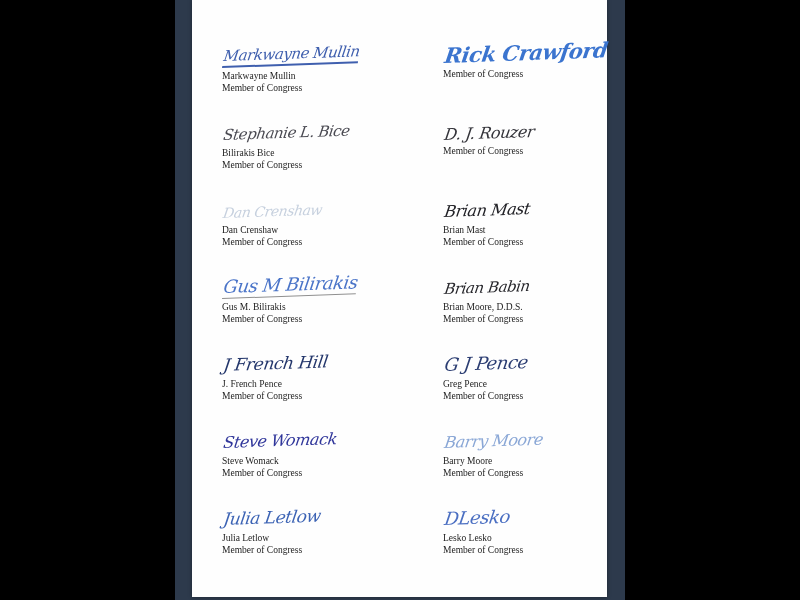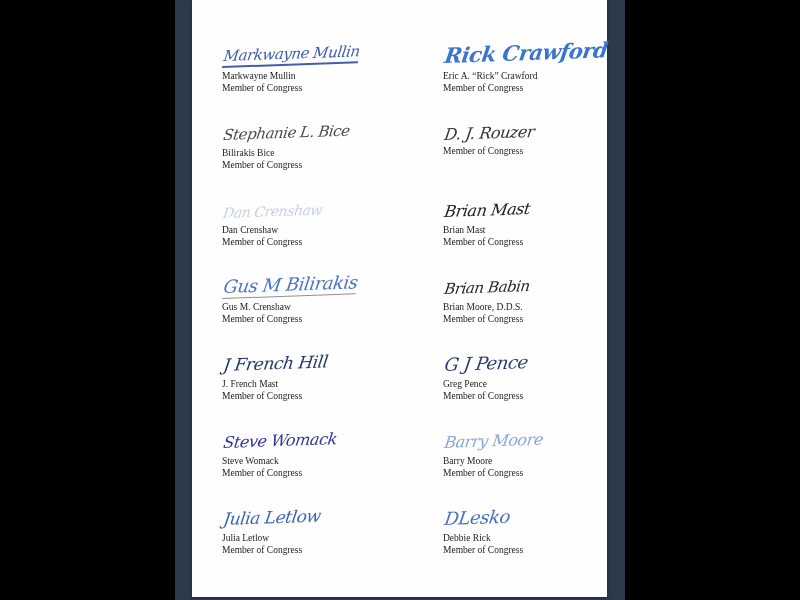--- a/index.html
+++ b/index.html
@@ -62,21 +62,20 @@
         <div class="sig-area">
             <span class="sig-ink u-blue" style="color: rgb(63, 95, 174); font-size: 15px; font-weight: normal;">Markwayne Mullin</span>
           </div>
         <div class="signer-name">Markwayne Mullin</div>
         <div class="signer-title">Member of Congress</div>
       </div>
       <div class="sig-cell col-right">
         <div class="sig-area">
             <span class="sig-ink" style="color: rgb(59, 116, 207); font-size: 21px; font-weight: bold;">Rick Crawford</span>
           </div>
-        <div class="signer-name">Eric A. “Rick” Crawford</div>
         <div class="signer-title">Member of Congress</div>
       </div>
     </div>
 
     <div class="sig-row" style="top:77px">
       <div class="sig-cell col-left">
         <div class="sig-area">
             <span class="sig-ink" style="color: rgb(74, 74, 82); font-size: 15px; font-weight: normal;">Stephanie L. Bice</span>
           </div>
         <div class="signer-name">Bilirakis Bice</div>
@@ -105,38 +104,38 @@
         <div class="signer-name">Brian Mast</div>
         <div class="signer-title">Member of Congress</div>
       </div>
     </div>
 
     <div class="sig-row" style="top:231px">
       <div class="sig-cell col-left">
         <div class="sig-area">
             <span class="sig-ink u-gray" style="color: rgb(74, 116, 200); font-size: 18px; font-weight: normal;">Gus M Bilirakis</span>
           </div>
-        <div class="signer-name">Gus M. Crenshaw</div>
+        <div class="signer-name">Gus M. Bilirakis</div>
         <div class="signer-title">Member of Congress</div>
       </div>
       <div class="sig-cell col-right">
         <div class="sig-area">
             <span class="sig-ink" style="color: rgb(38, 38, 43); font-size: 15px; font-weight: normal;">Brian Babin</span>
           </div>
         <div class="signer-name">Brian Moore, D.D.S.</div>
         <div class="signer-title">Member of Congress</div>
       </div>
     </div>
 
     <div class="sig-row" style="top:308px">
       <div class="sig-cell col-left">
         <div class="sig-area">
             <span class="sig-ink" style="color: rgb(35, 54, 107); font-size: 17px; font-weight: normal;">J French Hill</span>
           </div>
-        <div class="signer-name">J. French Mast</div>
+        <div class="signer-name">J. French Pence</div>
         <div class="signer-title">Member of Congress</div>
       </div>
       <div class="sig-cell col-right">
         <div class="sig-area">
             <span class="sig-ink" style="color: rgb(43, 61, 114); font-size: 18px; font-weight: normal;">G J Pence</span>
           </div>
         <div class="signer-name">Greg Pence</div>
         <div class="signer-title">Member of Congress</div>
       </div>
     </div>
@@ -163,19 +162,19 @@
         <div class="sig-area">
             <span class="sig-ink" style="color: rgb(60, 99, 180); font-size: 17px; font-weight: normal;">Julia Letlow</span>
           </div>
         <div class="signer-name">Julia Letlow</div>
         <div class="signer-title">Member of Congress</div>
       </div>
       <div class="sig-cell col-right">
         <div class="sig-area">
             <span class="sig-ink" style="color: rgb(75, 111, 194); font-size: 18px; font-weight: normal;">DLesko</span>
           </div>
-        <div class="signer-name">Debbie Rick</div>
+        <div class="signer-name">Lesko Lesko</div>
         <div class="signer-title">Member of Congress</div>
       </div>
     </div>
 
   </div>
 </div>
 
 </body></html>

